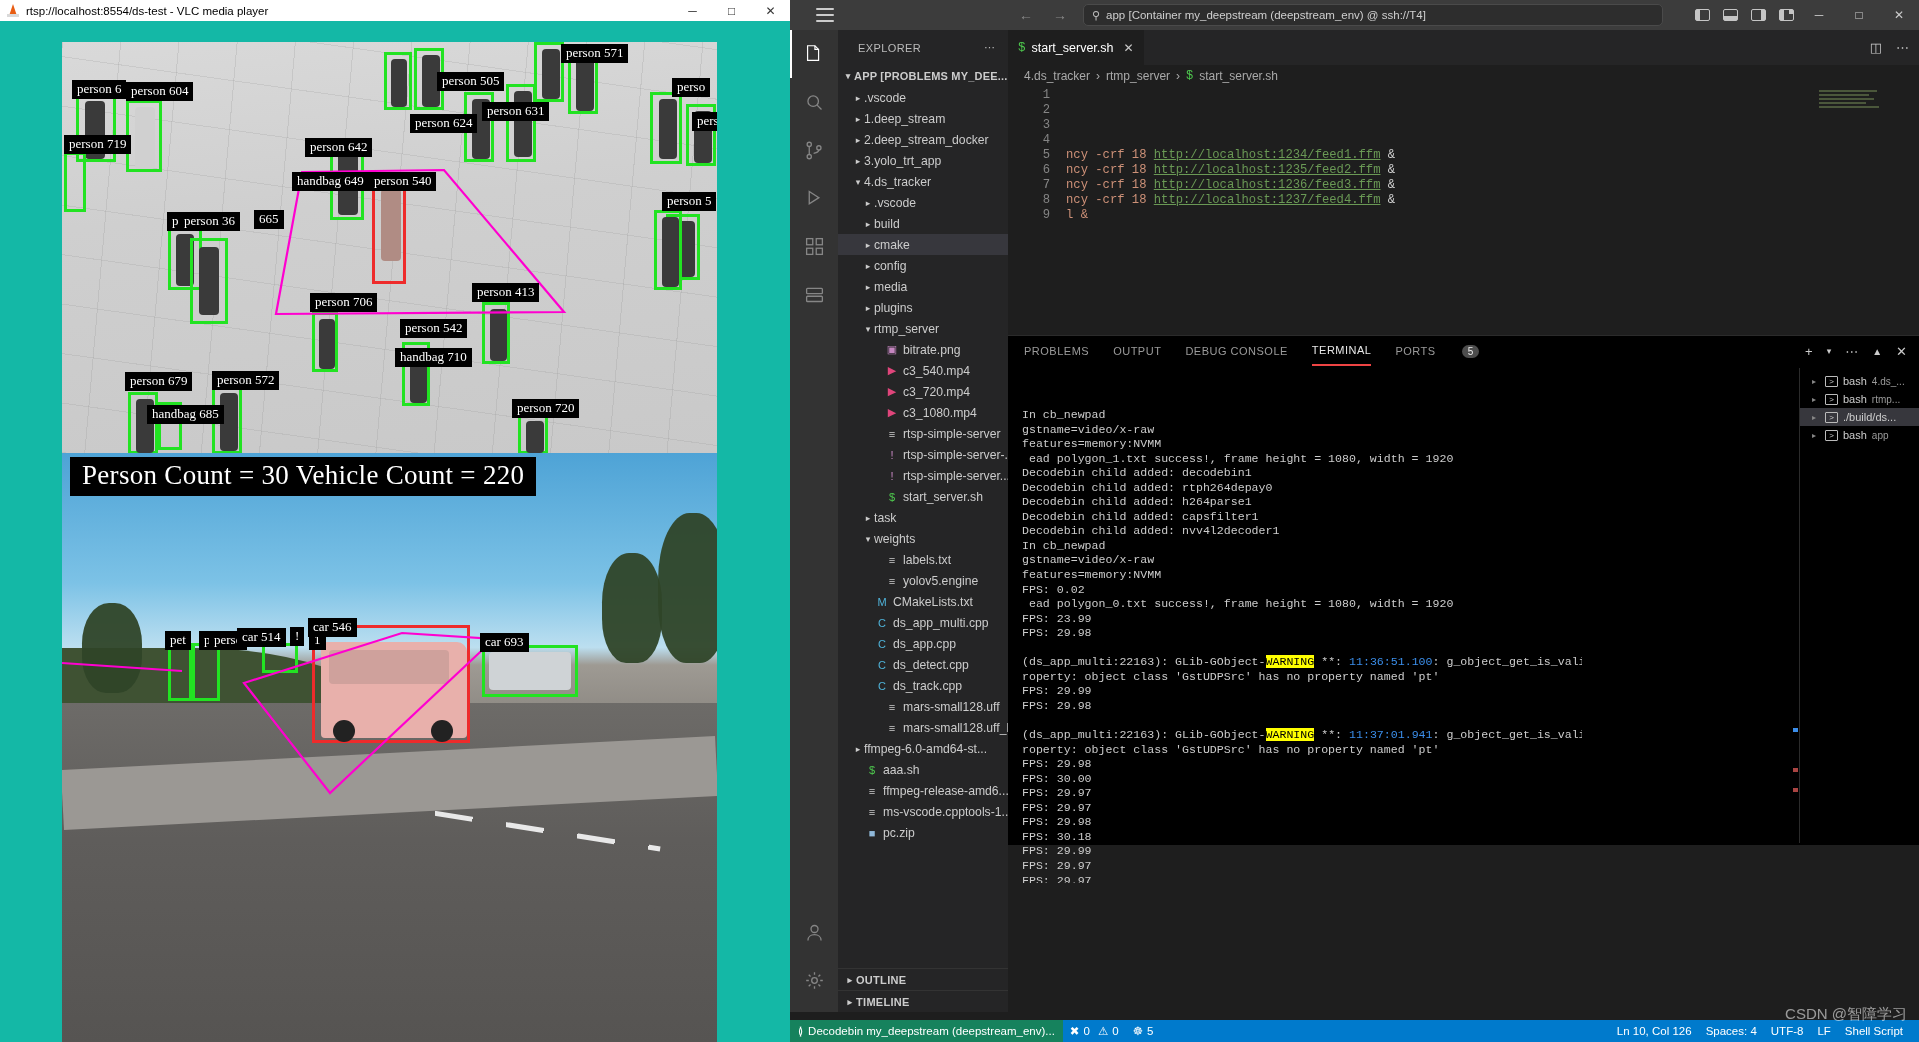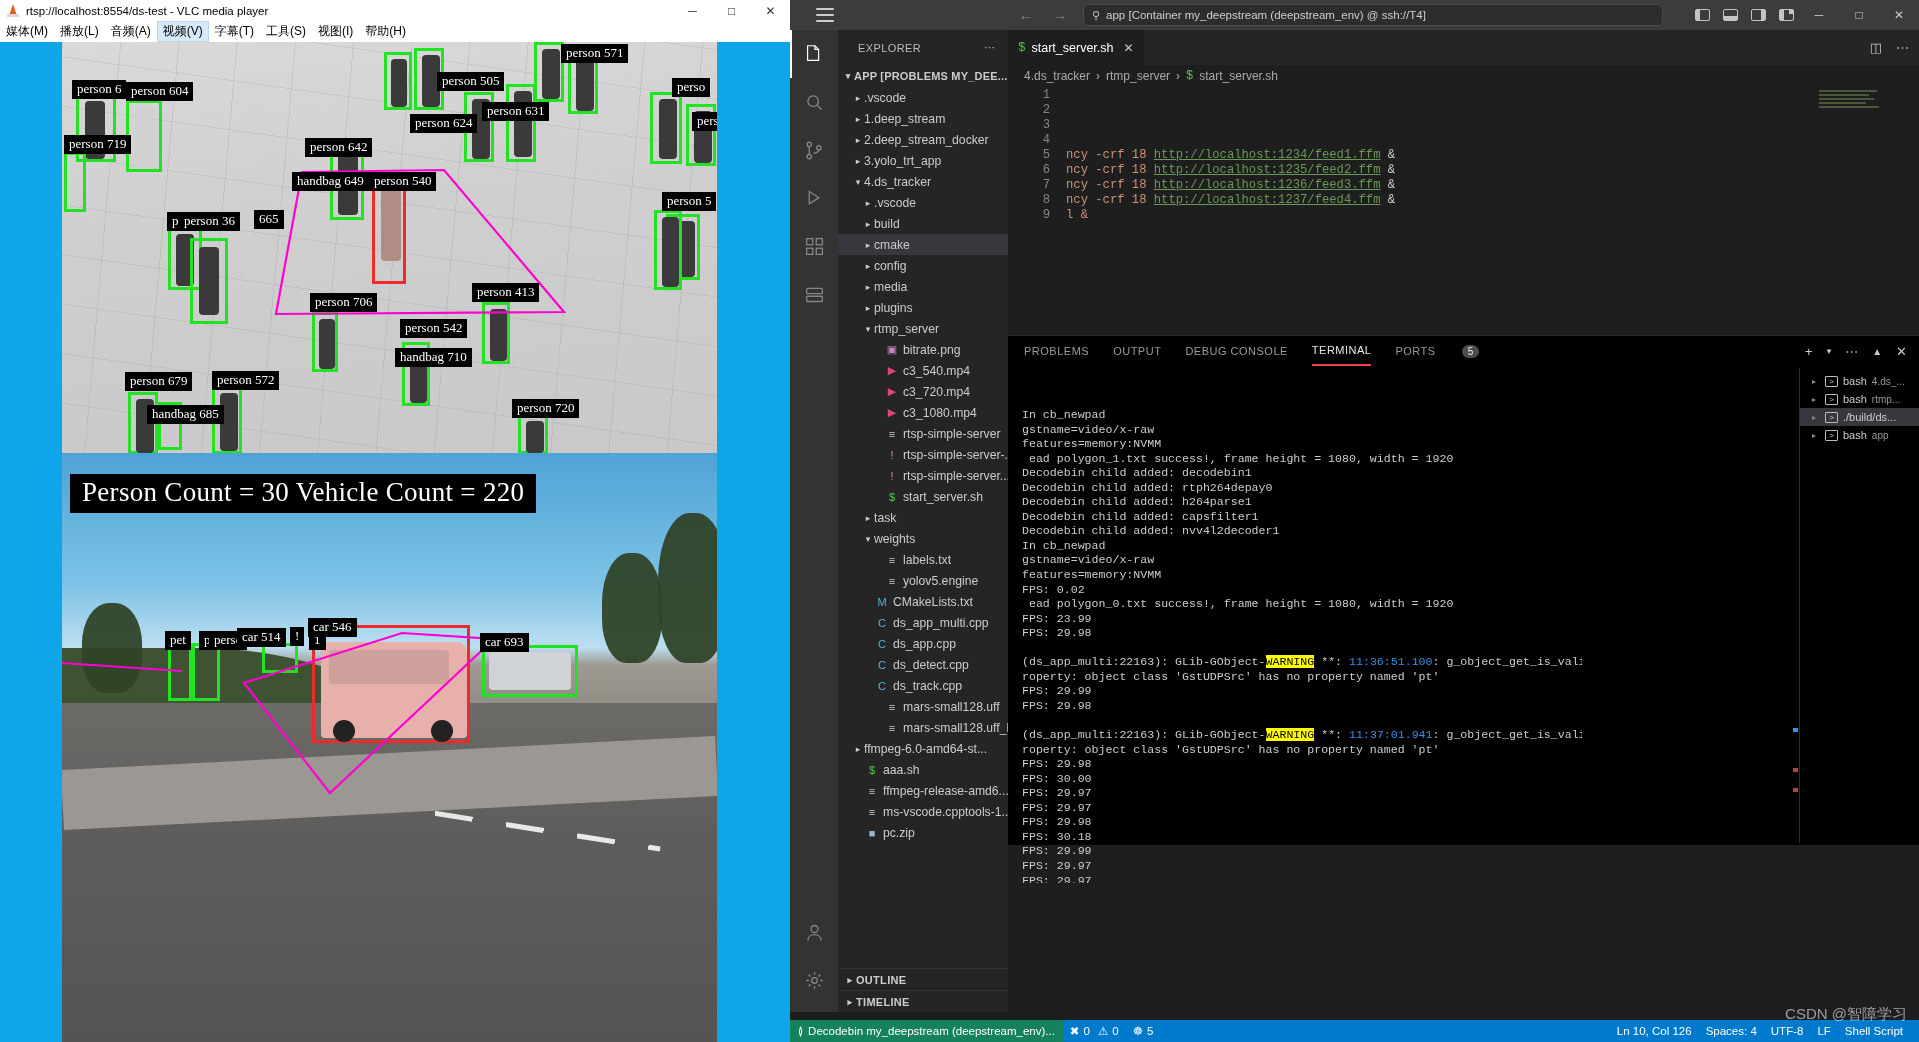--- a/index.html
+++ b/index.html
@@ -5,21 +5,21 @@
   * { box-sizing: border-box; margin: 0; padding: 0; }
   html, body {
     width: 1919px; height: 1042px;
     overflow: hidden;
     background: #1e1e1e;
     font-family: "Liberation Sans", sans-serif;
   }
   .root { position: relative; width: 1919px; height: 1042px; }
 
   
-  .vlc { position: absolute; left: 0; top: 0; width: 790px; height: 1042px; background: #0ea5e9; }
+  .vlc { position: absolute; left: 0; top: 0; width: 790px; height: 1042px; background: #14b8a6; }
   .vlc-titlebar {
     position: absolute; left: 0; top: 0; width: 790px; height: 21px;
     background: #ffffff; display: flex; align-items: center;
   }
   .vlc-icon { width: 15px; height: 15px; margin-left: 6px; margin-right: 5px; position: relative; }
   .vlc-icon:before {
     content:""; position:absolute; left:3px; top:1px;
     border-left: 4.5px solid transparent; border-right: 4.5px solid transparent;
     border-bottom: 12px solid #e85d13;
   }
@@ -186,30 +186,20 @@
     <div class="vlc-titlebar">
       <div class="vlc-icon"></div>
       <div class="vlc-title">rtsp://localhost:8554/ds-test - VLC media player</div>
       <div class="vlc-winbtns">
         <div class="vlc-winbtn">─</div>
         <div class="vlc-winbtn">□</div>
         <div class="vlc-winbtn close">✕</div>
       </div>
     </div>
 
-    <div class="vlc-menubar">
-      <div class="vlc-menu-item">媒体(M)</div>
-      <div class="vlc-menu-item">播放(L)</div>
-      <div class="vlc-menu-item">音频(A)</div>
-      <div class="vlc-menu-item active">视频(V)</div>
-      <div class="vlc-menu-item">字幕(T)</div>
-      <div class="vlc-menu-item">工具(S)</div>
-      <div class="vlc-menu-item">视图(I)</div>
-      <div class="vlc-menu-item">帮助(H)</div>
-    </div>
 
     <div class="vlc-video">
 
       <div class="video-top">
 
         <div class="bb" style="left:14px;  top:52px;  width:40px; height:68px;">
             <div class="person-fig" style="left:6px;top:4px;width:20px;height:58px;"></div>
           </div>
         <div class="bb" style="left:64px;  top:58px;  width:36px; height:72px;">
             <div class="person-fig" style="left:6px;top:4px;width:20px;height:62px;background:#d0d0d0;"></div>
@@ -327,21 +317,21 @@
         </div>
         <div class="bb" style="left:420px; top:192px; width:96px; height:52px;">
           <div style="position:absolute;inset:4px;background:#cfd3d6;border-radius:4px;"></div>
         </div>
 
         <svg class="poly" width="655" height="589" viewBox="0 0 655 589">
           <polygon points="340,180 432,186 268,340 182,230" fill="none" stroke="#ff00d0" stroke-width="2.2"></polygon>
           <line x1="0" y1="210" x2="120" y2="218" stroke="#ff00d0" stroke-width="2.2"></line>
         </svg>
 
-        <div class="count-banner" style="left:8px; top:21px;">Person Count = 30 Vehicle Count = 220</div>
+        <div class="count-banner" style="left:8px; top:4px;">Person Count = 30 Vehicle Count = 220</div>
 
         <div class="tag" style="left:103px; top:178px;">pet</div>
         <div class="tag" style="left:137px; top:178px;">p</div>
         <div class="tag" style="left:147px; top:178px;">perso</div>
         <div class="tag" style="left:175px; top:175px;">car 514</div>
         <div class="tag" style="left:228px; top:174px;">!</div>
         <div class="tag" style="left:247px; top:178px;">1</div>
         <div class="tag" style="left:246px; top:165px;">car 546</div>
         <div class="tag" style="left:418px; top:180px;">car 693</div>
       </div>

